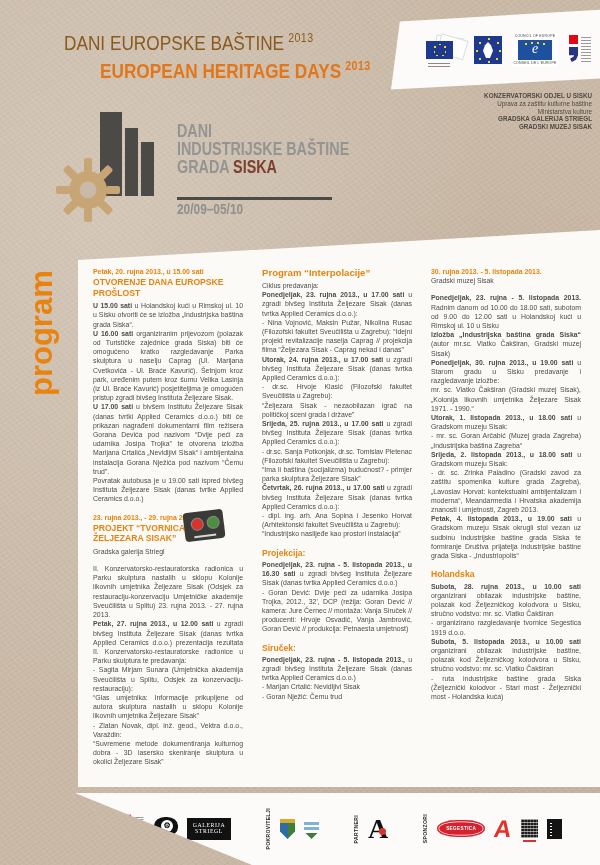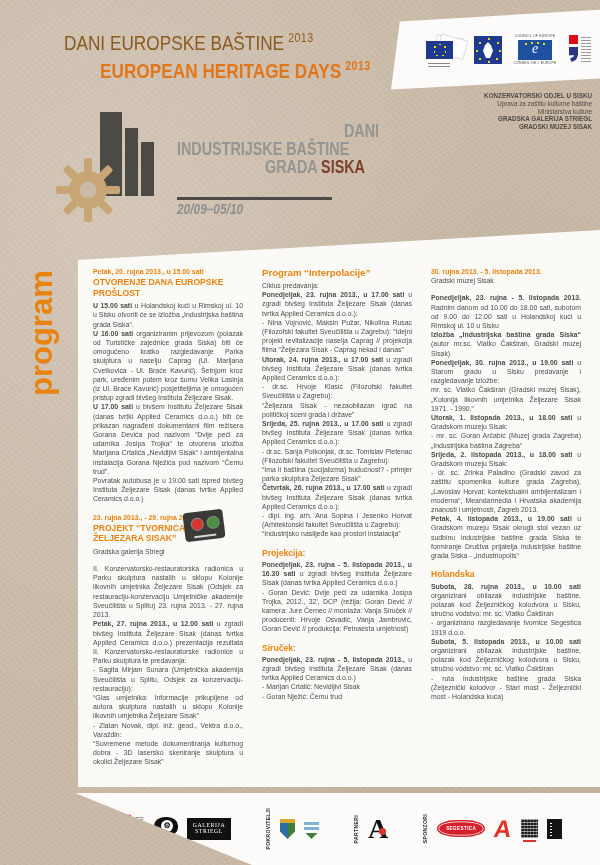--- a/index.html
+++ b/index.html
@@ -71,25 +71,25 @@
     background:repeating-linear-gradient(0deg,#9a9a9a 0 1px,transparent 1px 3px);}
 
   
   .credits{right:8px;top:92px;width:220px;text-align:right;color:#4f4a45;font-size:6.3px;line-height:7.8px;}
   .credits .b{font-weight:bold;}
 
   
   .factory{left:100px;top:112px;width:58px;height:84px;}
   .factory i{position:absolute;background:#4b4a47;}
   .gear-wrap{left:56px;top:158px;}
-  .badge-text{left:177px;top:122px;color:#949492;text-align:right;}
+  .badge-text{left:177px;top:122px;color:#949492;}
   .badge-text .l{font-size:17.5px;font-weight:bold;line-height:18px;}
   .badge-text .accent{color:#7c4030;}
   .badge-rule{left:177px;top:197px;width:155px;height:2.5px;background:#4b4a47;}
-  .badge-dates{left:177px;top:201px;font-size:14.5px;font-weight:bold;color:#8f8f8d;font-style:italic;}
+  .badge-dates{left:177px;top:201px;font-size:14.5px;font-weight:bold;color:#8f8f8d;}
 
   
   .vprogram{left:24px;top:256px;height:140px;writing-mode:vertical-rl;transform:rotate(180deg);
     font-size:31px;font-weight:bold;color:#e8830f;letter-spacing:0;}
 
   
   .panel{left:78px;top:230px;width:522px;height:557px;background:#fbfaf7;
     clip-path:polygon(0 30px,100% 0,100% 100%,0 100%);
     filter:drop-shadow(0 1px 2px rgba(90,60,30,.3));
     box-sizing:border-box;padding:37px 19px 0 15px;overflow:hidden;}

